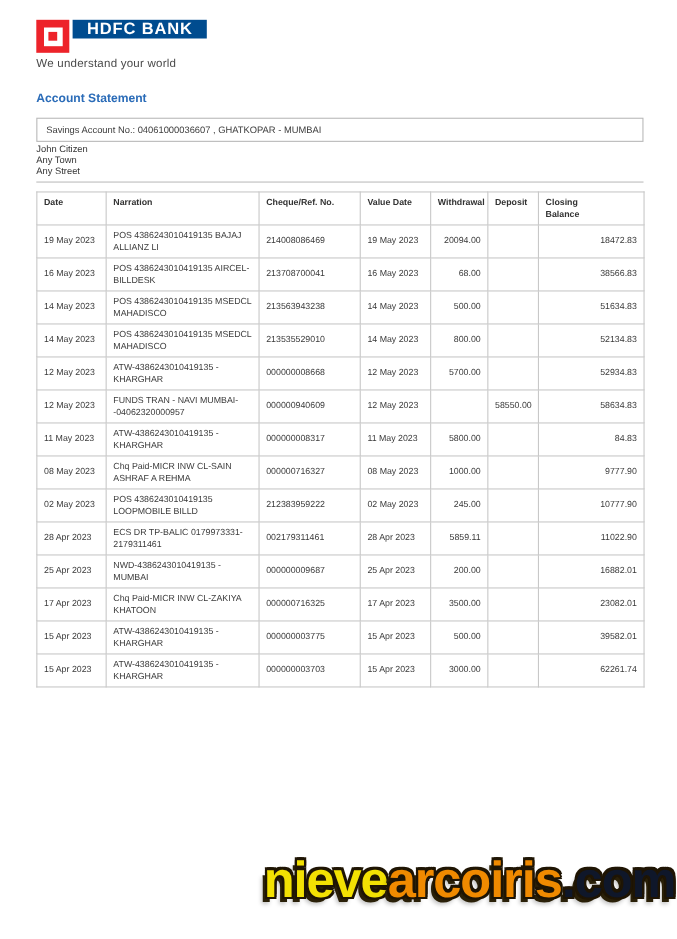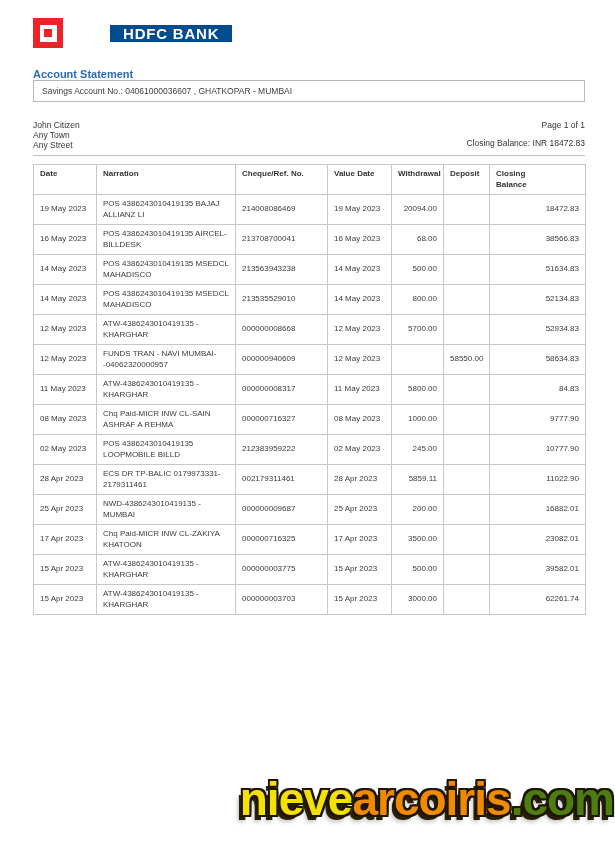--- a/index.html
+++ b/index.html
@@ -2,32 +2,32 @@
 <html><head>
 <meta charset="utf-8">
 <style>
   * { margin:0; padding:0; box-sizing:border-box; }
   html,body { background:#ffffff; }
   body { width:615px; height:854px; font-family:"Liberation Sans", sans-serif; color:#3a3a3a; }
   .page { position:relative; width:615px; height:854px; background:#fff; overflow:hidden; }
   .content { padding:18px 30px 0 33px; }
 
   
-  .logo-row { display:flex; align-items:center; height:30px; width:max-content;gap:44px; }
+  .logo-row { display:flex; align-items:flex-start; height:30px; width:max-content; }
   .logo-icon { width:30px; height:30px; background:#ed232a; display:flex; align-items:center; justify-content:center; margin-right:3px; }
   .logo-icon-mid { width:17px; height:17px; background:#ffffff; display:flex; align-items:center; justify-content:center; }
   .logo-icon-core { width:8px; height:8px; background:#ed232a; }
   .logo-box { background:#004c8f; color:#fff; font-weight:bold; font-size:15px; letter-spacing:0.8px; display:flex; align-items:center; padding:0 13px; }
   .tagline { margin-top:4px; color:#4a4a4a; font-size:10.5px; letter-spacing:0.2px; }
 
   .title { margin-top:20px; color:#2b6cb8; font-size:11px; font-weight:bold; }
 
-  .account-box { border:1px solid #b9b9b9; padding:5px 8px; font-size:8.5px; color:#3c3c3c; background:#fff; }
-
-  .info-row { margin-top:18px; display:flex; justify-content:space-between; font-size:8.5px; color:#333; }
+  .account-box { margin-top:11px; border:1px solid #b9b9b9; padding:5px 8px; font-size:8.5px; color:#3c3c3c; background:#fff; }
+
+  .info-row { margin-top:1px; display:flex; justify-content:space-between; font-size:8.5px; color:#333; }
   .customer div { line-height:10px; }
   .meta { text-align:right; }
   .meta .page-info { line-height:10px; }
   .meta .closing { margin-top:8px; line-height:10px; }
 
   .divider { margin-top:5px; border-top:1px solid #bdbdbd; }
 
   
   table { margin-top:8px; width:552px; border-collapse:collapse; table-layout:fixed; font-size:8px; color:#3a3a3a; }
   th, td { border:1px solid #c8c8c8; padding:4px 6px; line-height:10.5px; text-align:left; overflow:visible; }
@@ -40,52 +40,49 @@
   .watermark {
     position:absolute; top:772px; right:1px;
     font-size:46px; font-weight:bold; letter-spacing:-1px; white-space:nowrap;
     text-shadow:
       -2px 0 #1f1504, 2px 0 #1f1504, 0 -2px #1f1504, 0 2px #1f1504,
       -2px -2px #1f1504, 2px -2px #1f1504, -2px 2px #1f1504, 2px 2px #1f1504,
       -4px 5px 0 #2a2008, -5px 7px 4px rgba(0,0,0,0.25);
   }
   .wm-yellow { color:#f3e103; }
   .wm-orange { color:#f08a00; }
-  .wm-purple { color:#4d7c0f; }
+  .wm-purple { color:#0f172a; }
 </style>
 </head>
 <body>
 
 <div class="page">
   <div class="content">
 
     <header>
       <div class="logo-row">
         <div class="logo-icon">
           <div class="logo-icon-mid">
             <div class="logo-icon-core"></div>
           </div>
         </div>
         <div class="logo-box">HDFC BANK</div>
       </div>
+      <div class="tagline">We understand your world</div>
     </header>
 
     <h1 class="title">Account Statement</h1>
 
     <div class="account-box">Savings Account No.: 04061000036607 , GHATKOPAR - MUMBAI</div>
 
     <div class="info-row">
       <div class="customer">
         <div>John Citizen</div>
         <div>Any Town</div>
         <div>Any Street</div>
-      </div>
-      <div class="meta">
-        <div class="page-info">Page 1 of 1</div>
-        <div class="closing">Closing Balance: INR 18472.83</div>
       </div>
     </div>
 
     <div class="divider"></div>
 
     <table>
       <colgroup>
         <col style="width:63px">
           <col style="width:139px">
           <col style="width:92px">

